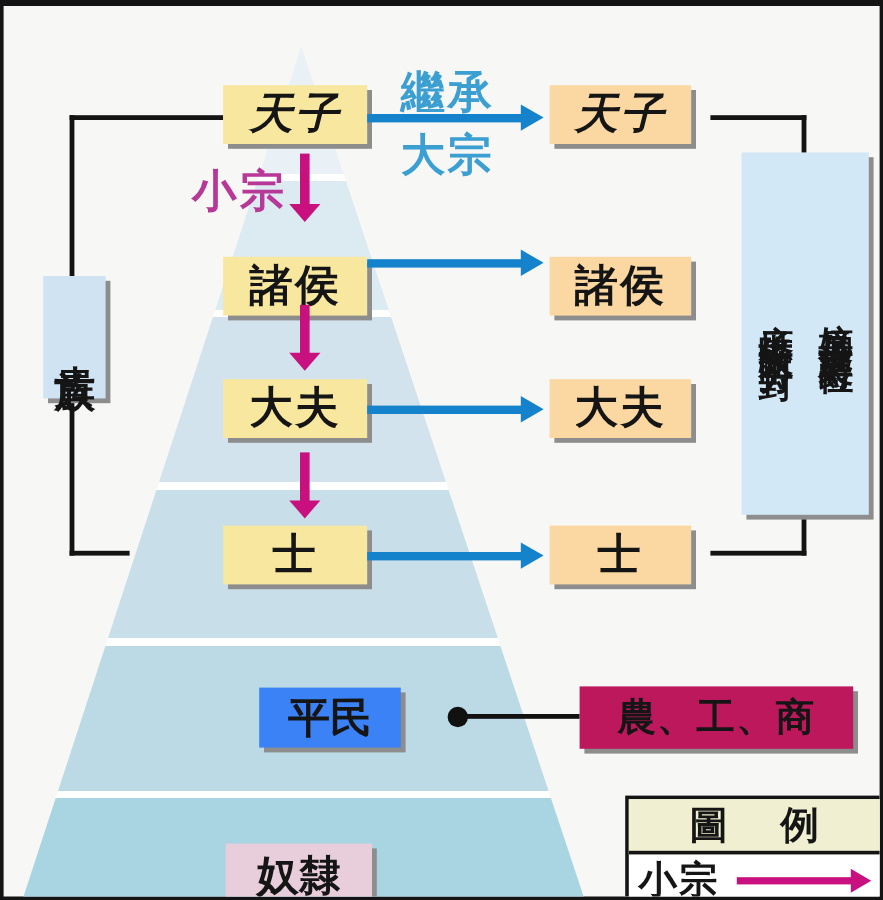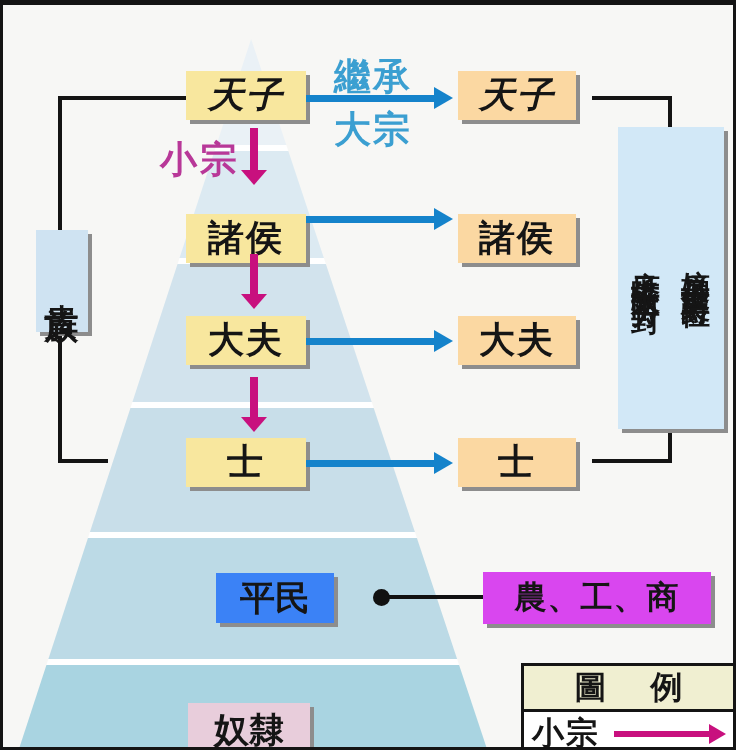--- a/index.html
+++ b/index.html
@@ -19,21 +19,21 @@
       #a9d4e1 626px 716px);}
 
   
   .box{position:absolute;display:flex;align-items:center;justify-content:center;
        font-weight:600;color:#151515;box-shadow:4px 4px 0 #8d8d8d;}
   .lv{left:183px;width:120px;height:49px;background:#f8e79e;font-size:36px;letter-spacing:2px;}
   .heir{left:455px;width:118px;height:49px;background:#fbd8a2;font-size:36px;letter-spacing:2px;}
   .t1{top:66px;font-style:italic;} .t2{top:189px;margin-top:20px;} .t3{top:311px;} .t4{top:433px;}
   .pingmin{left:185px;top:568px;width:118px;height:50px;background:#3b82f6;font-size:35px;margin-left:28px;}
   .nuli{left:185px;top:698px;width:122px;height:54px;background:#e8cddb;font-size:35px;}
-  .nong{left:480px;top:567px;width:228px;height:52px;background:#d946ef;font-size:32px;letter-spacing:1px;}
+  .nong{left:480px;top:567px;width:228px;height:52px;background:#be185d;font-size:32px;letter-spacing:1px;}
 
   
   .vtext{writing-mode:vertical-rl;text-orientation:upright;}
   .guizu{left:33px;top:225px;width:52px;height:102px;background:#cfe3f2;font-size:34px;letter-spacing:4px;}
   .note{left:615px;top:122px;width:106px;height:302px;background:#d2e8f7;
         font-size:29px;font-weight:600;color:#151515;box-shadow:4px 4px 0 #8d8d8d;
         display:flex;justify-content:center;padding-top:6px;box-sizing:border-box;}
   .note span{display:block;line-height:50px;letter-spacing:5px;}
 
   

